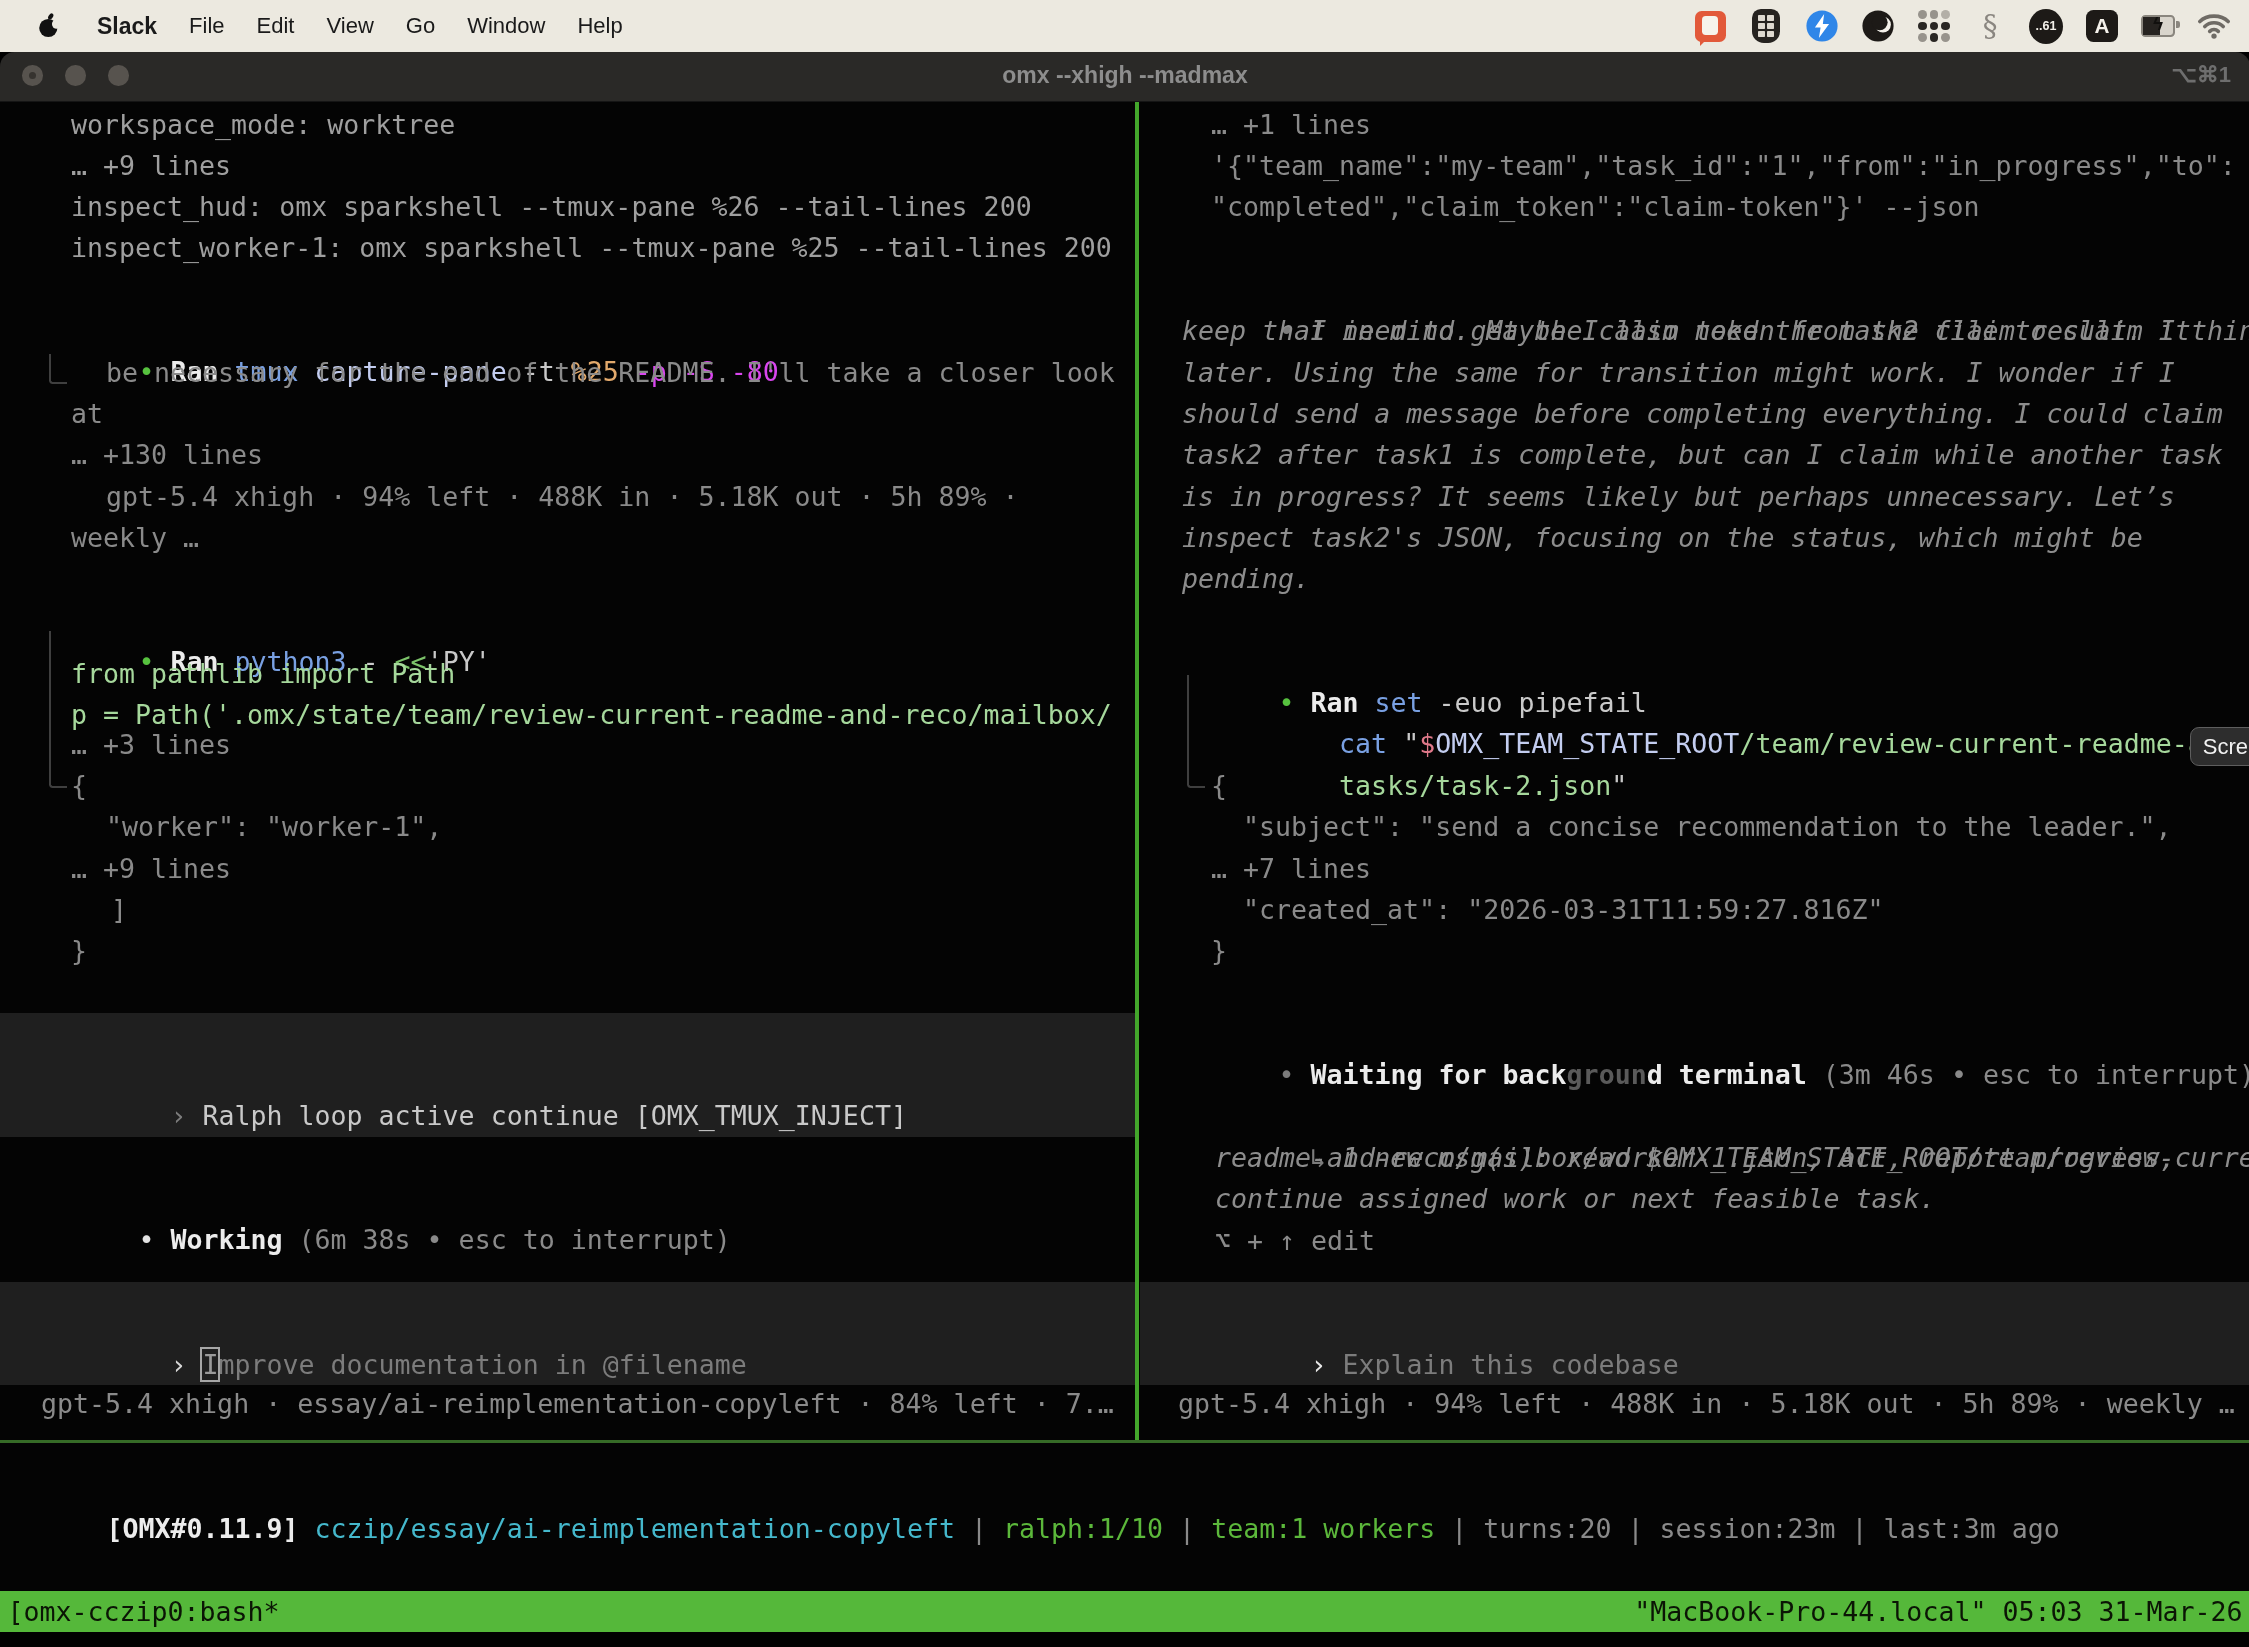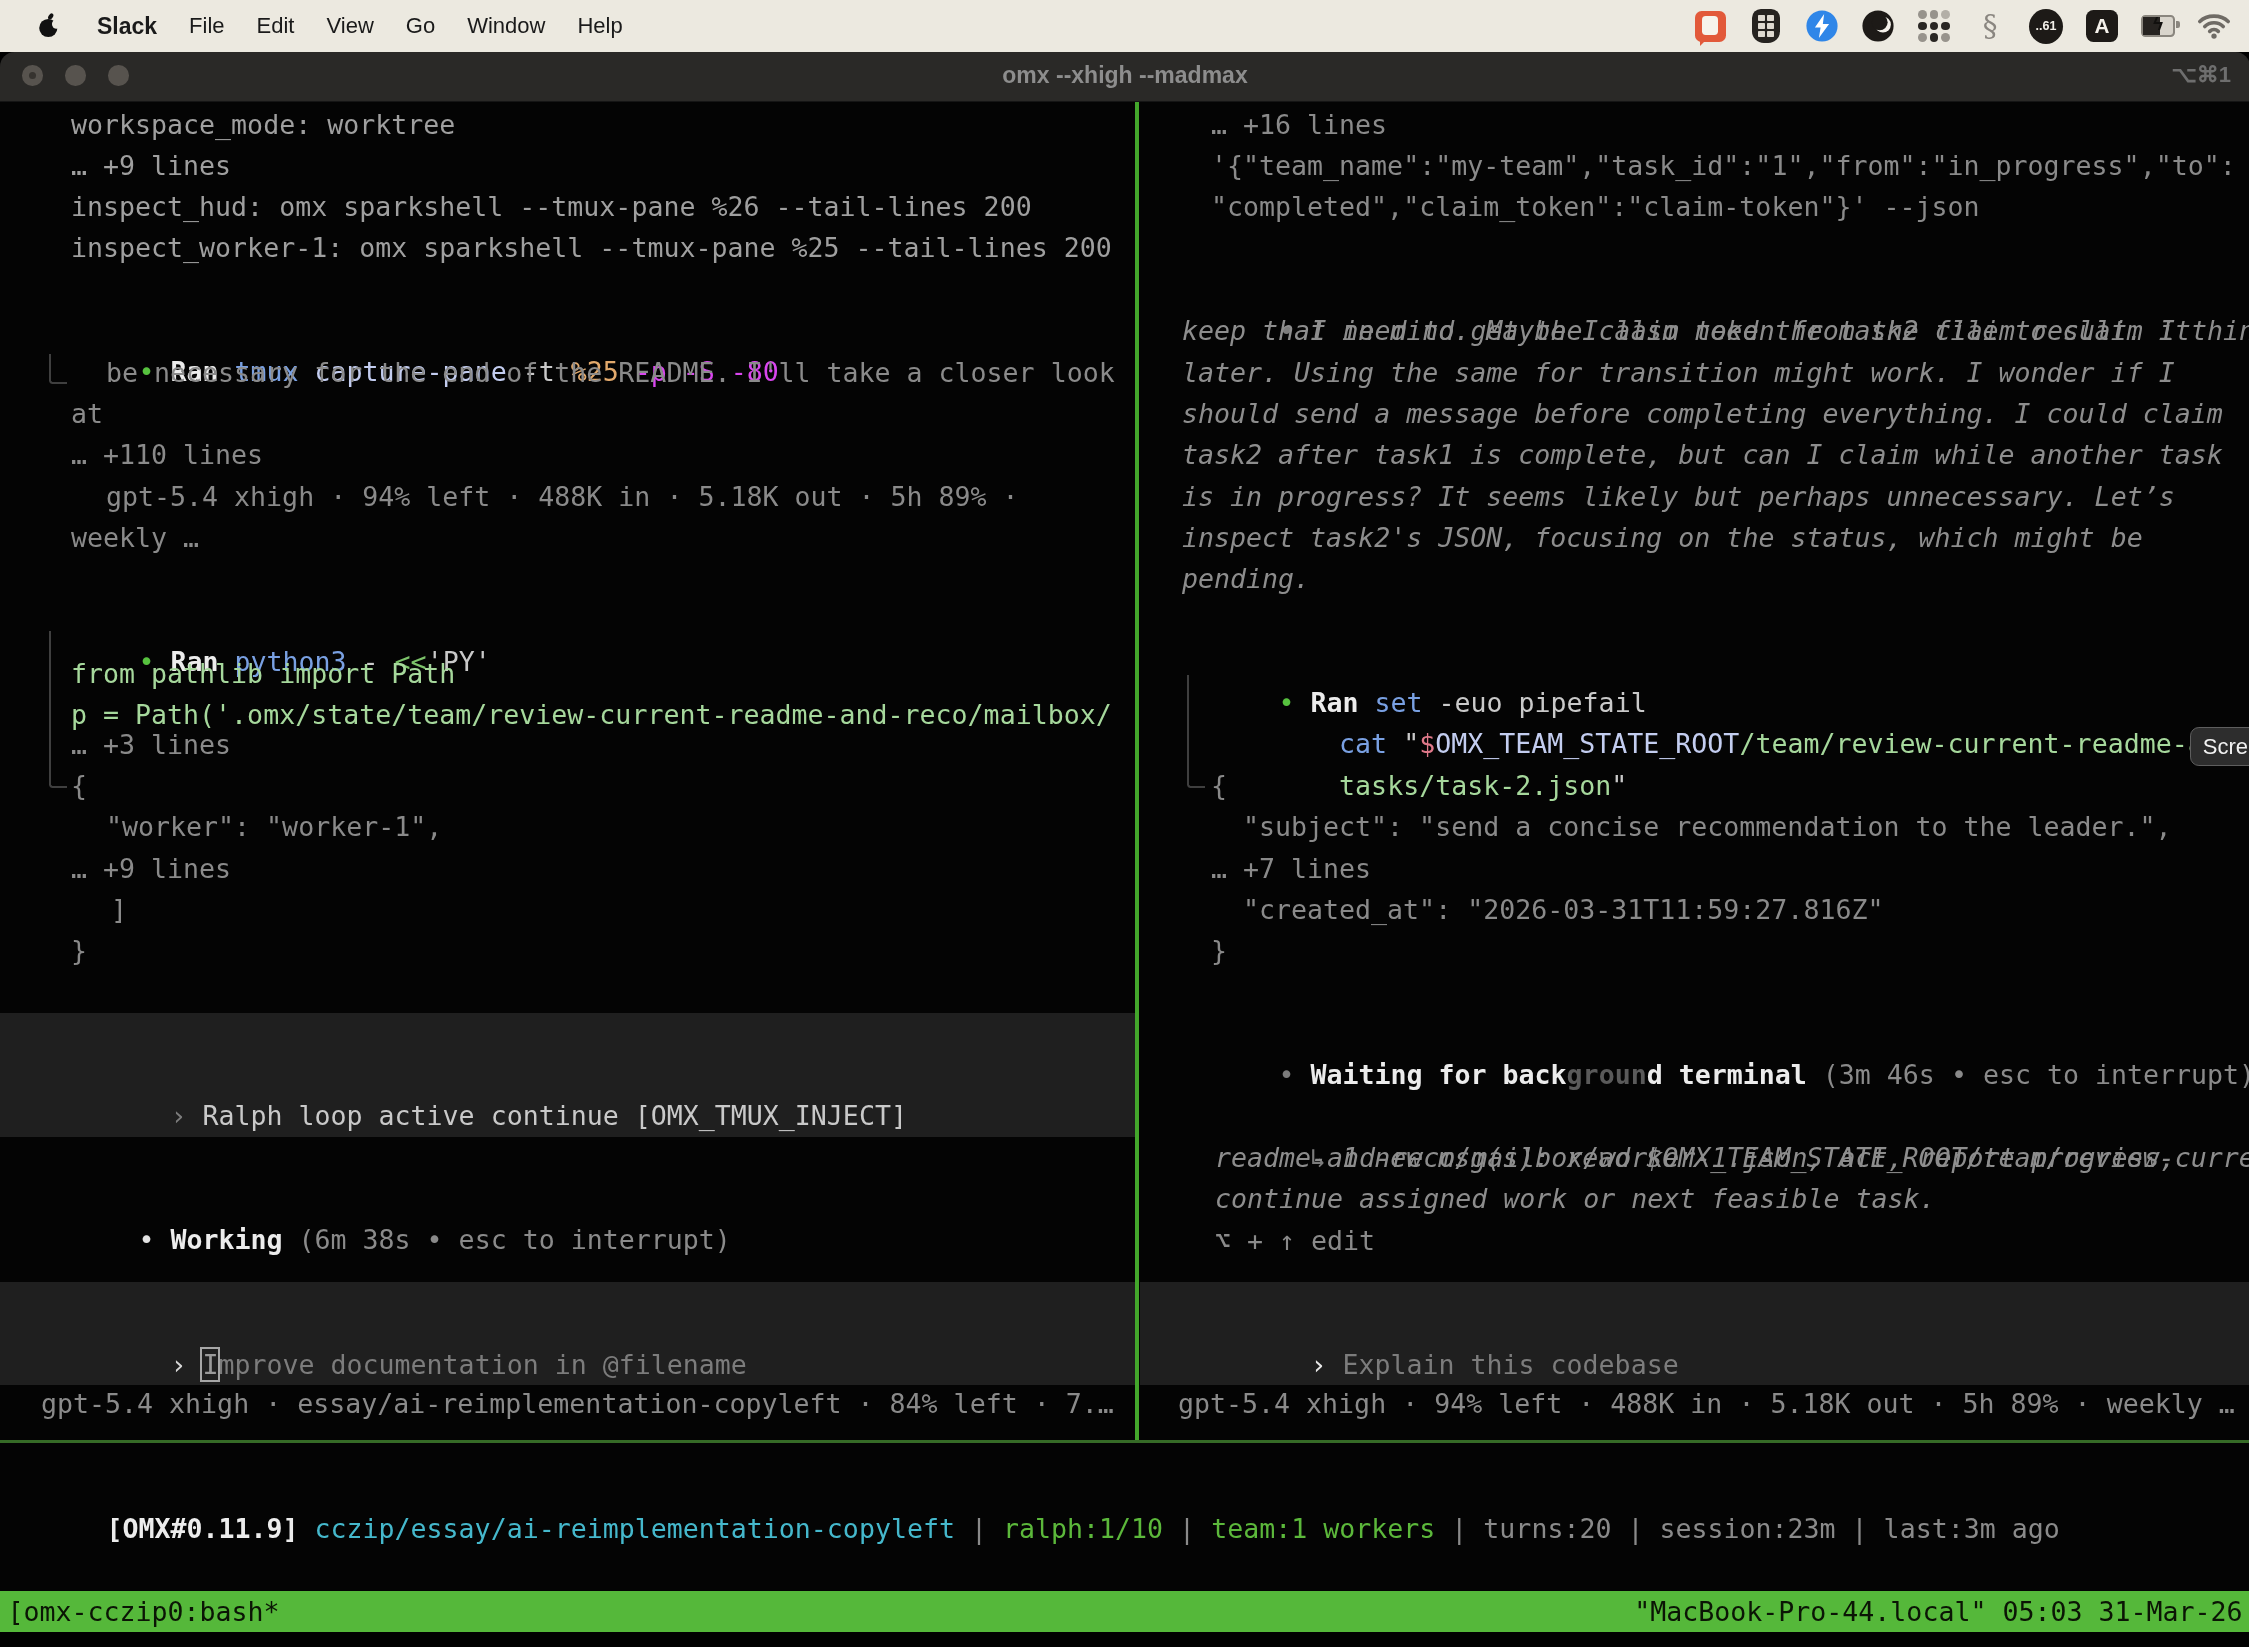--- a/index.html
+++ b/index.html
@@ -189,21 +189,21 @@
       <div class="ln" style="top:43px;left:71px">… +9 lines</div>
       <div class="ln" style="top:84px;left:71px">inspect_hud: omx sparkshell --tmux-pane %26 --tail-lines 200</div>
       <div class="ln" style="top:125px;left:71px">inspect_worker-1: omx sparkshell --tmux-pane %25 --tail-lines 200</div>
 
       <div class="ln" style="top:208px;left:10.3px">
         <span class="blt">• </span><span class="w">Ran </span><span class="blu">tmux </span><span class="lblu">capture-pane </span><span class="lt">-t </span><span class="org">%25 </span><span class="rose">-p -S -80</span>
       </div>
       <div class="corner" style="left:49px;top:252px;height:28px"></div>
       <div class="ln dg" style="top:250px;left:106px">be necessary for the end of the README. I'll take a closer look</div>
       <div class="ln dg" style="top:291px;left:71px">at</div>
-      <div class="ln dg" style="top:332px;left:71px">… +110 lines</div>
+      <div class="ln dg" style="top:332px;left:71px">… +130 lines</div>
       <div class="ln dg" style="top:374px;left:106px">gpt-5.4 xhigh · 94% left · 488K in · 5.18K out · 5h 89% ·</div>
       <div class="ln dg" style="top:415px;left:71px">weekly …</div>
 
       <div class="ln" style="top:498px;left:10.3px">
         <span class="blt">• </span><span class="w">Ran </span><span class="blu">python3 </span><span class="lt">- </span><span class="hg">&lt;&lt;</span><span class="lt">'PY'</span>
       </div>
       <div class="corner" style="left:49px;top:529px;height:155px"></div>
       <div class="ln grn" style="top:539px;left:71px">from pathlib import Path</div>
       <div class="ln grn" style="top:580px;left:71px">p = Path('.omx/state/team/review-current-readme-and-reco/mailbox/</div>
       <div class="ln dg" style="top:622px;left:71px">… +3 lines</div>
@@ -226,21 +226,21 @@
       <div class="band" style="top:1180px;height:103px">
         <div class="ln" style="top:20.7px;left:10.3px">
           <span style="color:#d6d6d6">› </span><span class="cursor">I</span><span class="dim">mprove documentation in @filename</span>
         </div>
       </div>
 
       <div class="ln dg" style="top:1281px;left:41px">gpt-5.4 xhigh · essay/ai-reimplementation-copyleft · 84% left · 7.…</div>
     </div>
 
     <div class="pane r">
-      <div class="ln dg" style="top:1.5px;left:71px">… +16 lines</div>
+      <div class="ln dg" style="top:1.5px;left:71px">… +1 lines</div>
       <div class="ln dg" style="top:43px;left:71px">'{"team_name":"my-team","task_id":"1","from":"in_progress","to":</div>
       <div class="ln dg" style="top:84px;left:71px">"completed","claim_token":"claim-token"}' --json</div>
 
       <div class="ln" style="top:167px;left:10.3px">
         <span class="dim">• </span><span class="it">I need to get the claim token from the claim result. I think I'll</span>
       </div>
       <div class="ln it" style="top:208px;left:42px">keep that in mind. Maybe I also need the task2 file to claim it</div>
       <div class="ln it" style="top:250px;left:42px">later. Using the same for transition might work. I wonder if I</div>
       <div class="ln it" style="top:291px;left:42px">should send a message before completing everything. I could claim</div>
       <div class="ln it" style="top:332px;left:42px">task2 after task1 is complete, but can I claim while another task</div>

